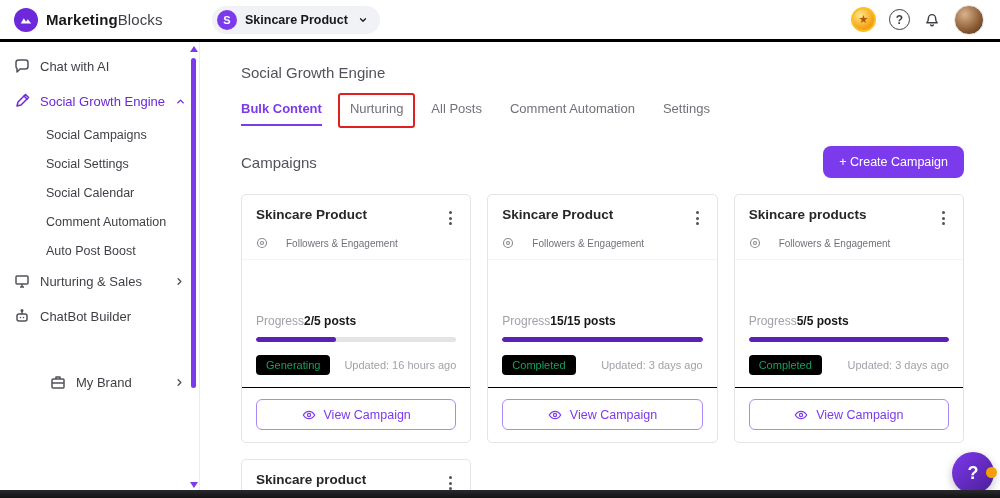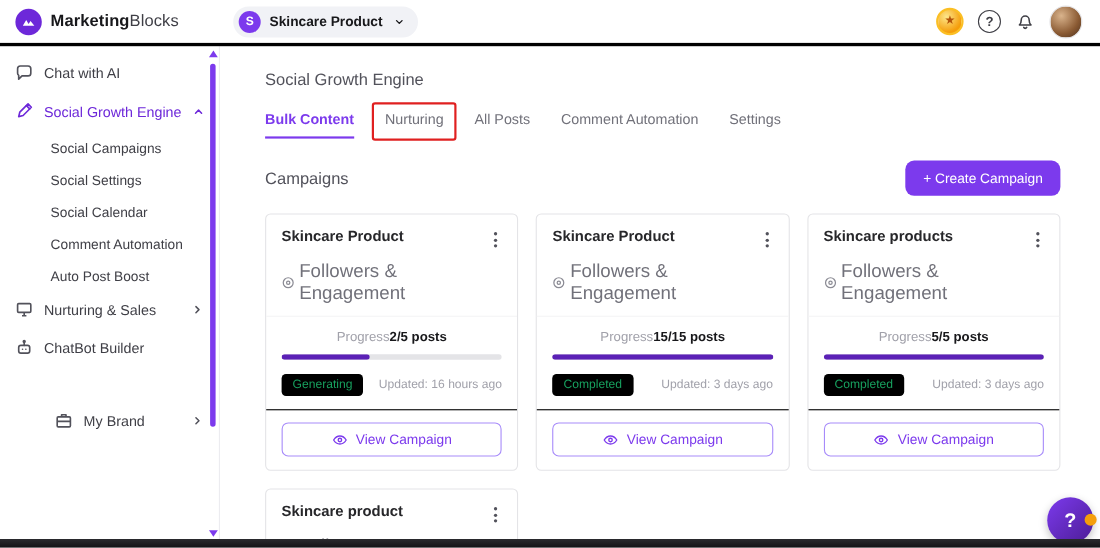--- a/index.html
+++ b/index.html
@@ -68,25 +68,25 @@
   .section-title { font-size:15px; font-weight:500; color:#52525b; }
   .create-btn { background:#7c3aed; color:#fff; border:none; border-radius:8px; padding:9px 16px;
     font-size:12.5px; font-weight:500; font-family:inherit; cursor:pointer; }
 
   .grid { display:grid; grid-template-columns:repeat(3, 1fr); gap:16px; }
   .card { border:1px solid #e4e4e7; border-radius:5px; background:#fff; }
   .card-head { display:flex; align-items:flex-start; justify-content:space-between; padding:12px 12px 6px 14px; }
   .card-title { font-size:13.5px; font-weight:700; color:#27272a; }
   .kebab { display:flex; flex-direction:column; gap:2.5px; padding:4px 6px; cursor:pointer; }
   .kebab i { width:3px; height:3px; border-radius:50%; background:#52525b; }
-  .card-obj { display:flex; align-items:center; gap:4px; padding:2px 14px 10px; font-size:17px;
+  .card-obj { display:flex; align-items:center; gap:18px; padding:2px 14px 10px; font-size:10px;
     color:#71717a; border-bottom:1px solid #f4f4f5; }
   .card-obj .icn { display:flex; color:#8b8b94; }
   .card-body { padding:11px 14px 12px; }
-  .prog-row { display:flex; justify-content:center; align-items:center; }
+  .prog-row { display:flex; justify-content:flex-start; align-items:center;margin-top:43px; }
   .prog-label { font-size:12px; color:#a1a1aa; }
   .posts { font-size:12px; font-weight:700; color:#18181b; }
   .bar { margin-top:9px; height:5px; border-radius:3px; background:#e4e4e7; overflow:hidden; }
   .bar .fill { height:100%; border-radius:3px; background:#5b21b6; }
   .status-row { margin-top:13px; display:flex; justify-content:space-between; align-items:center; }
   .badge { font-size:11px; font-weight:400; color:#17a05e; background:#000000; border-radius:4px; padding:4px 10px; }
   .updated { font-size:11px; color:#a1a1aa; }
   .card-foot { padding:11px 14px 12px; border-top:1px solid #000000; }
   .view-btn { width:100%; height:31px; display:flex; align-items:center; justify-content:center; gap:8px;
     background:#fff; border:1px solid #a78bfa; border-radius:6px; color:#7c3aed; font-size:12.5px;

